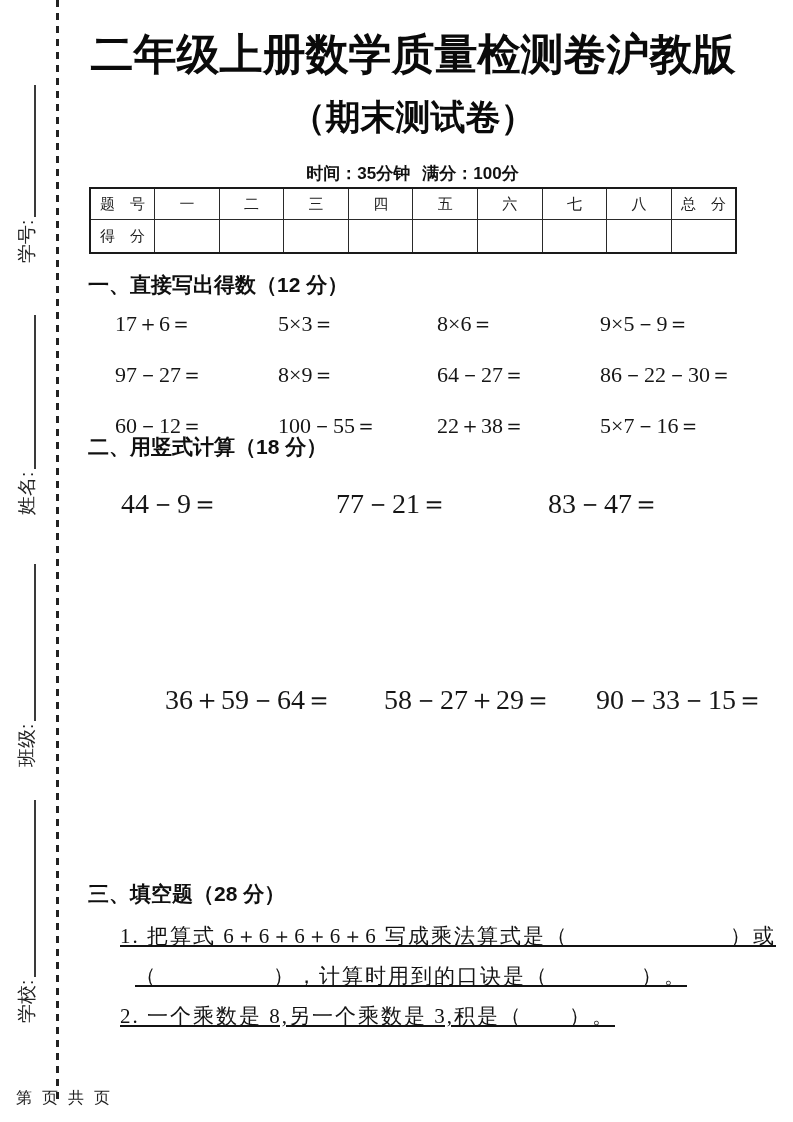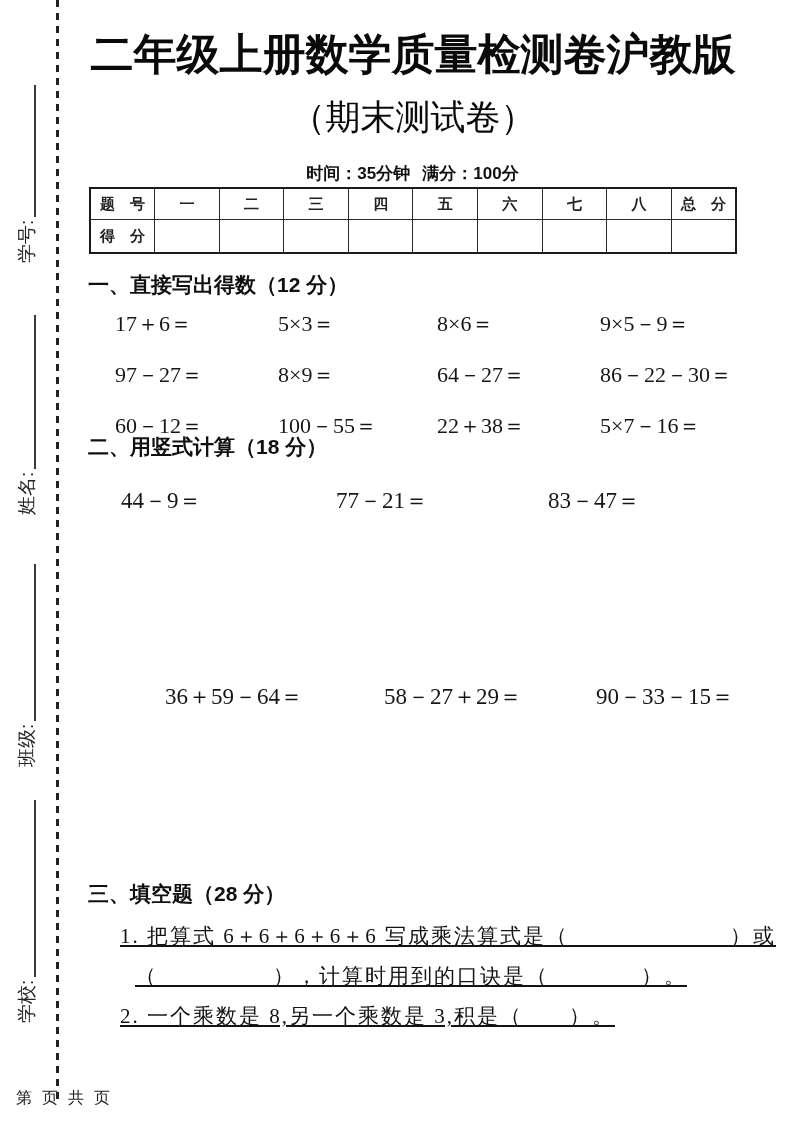--- a/index.html
+++ b/index.html
@@ -31,53 +31,53 @@
   .f4{top:1023px;width:223px;}
 
   .title{
     position:absolute;left:88px;top:26px;width:650px;text-align:center;
     font-family:"Liberation Sans","DejaVu Sans",sans-serif;
     font-weight:bold;font-size:43px;letter-spacing:0px;color:#0a0a0a;white-space:nowrap;
   }
   .subtitle{
     position:absolute;left:88px;top:94px;width:650px;text-align:center;
     font-family:"Liberation Sans","DejaVu Sans",sans-serif;
-    font-weight:normal;font-size:35px;color:#0a0a0a;
+    font-weight:bold;font-size:35px;color:#0a0a0a;
   }
   .meta{
     position:absolute;left:88px;top:162px;width:649px;text-align:center;
     font-family:"Liberation Sans","DejaVu Sans",sans-serif;
     font-weight:bold;font-size:17px;color:#111;
   }
   .meta .gap{display:inline-block;width:12px;}
 
   table.score{
     position:absolute;left:89px;top:187px;width:648px;
     border-collapse:collapse;table-layout:fixed;
     border:2.5px solid #1a1a1a;
-    font-size:15px;font-weight:bold;text-align:center;color:#222;
+    font-size:15px;font-weight:normal;text-align:center;color:#222;
   }
   table.score td{border:1.5px solid #2a2a2a;height:30px;padding:0;}
   table.score tr.r2 td{height:32px;}
 
   .sec-head{
     position:absolute;left:88px;
     font-family:"Liberation Sans","DejaVu Sans",sans-serif;
     font-weight:bold;font-size:21px;color:#101010;white-space:nowrap;
   }
   .h1{top:271px;} .h2{top:433px;} .h3{top:880px;}
 
   .prob-grid{
     position:absolute;left:90px;top:309px;width:660px;
     display:grid;grid-template-columns:163px 159px 163px auto;
     grid-auto-rows:28px;row-gap:23px;
     padding-left:25px;box-sizing:border-box;
     font-size:22px;white-space:nowrap;
   }
-  .row-flex{position:absolute;display:flex;font-size:23px;white-space:nowrap;}
+  .row-flex{position:absolute;display:flex;font-size:28px;white-space:nowrap;}
   .s2r1{left:121px;top:485px;}
   .s2r1 .c1{width:215px;} .s2r1 .c2{width:212px;}
   .s2r2{left:119px;top:681px;}
   .s2r2 .c1{width:219px;margin-left:46px;} .s2r2 .c2{width:212px;}
 
   .fillin{
     position:absolute;font-size:21px;letter-spacing:2px;white-space:nowrap;color:#131313;text-decoration:underline;
   }
   .q1a{left:120px;top:922px;}
   .q1b{left:135px;top:962px;}

